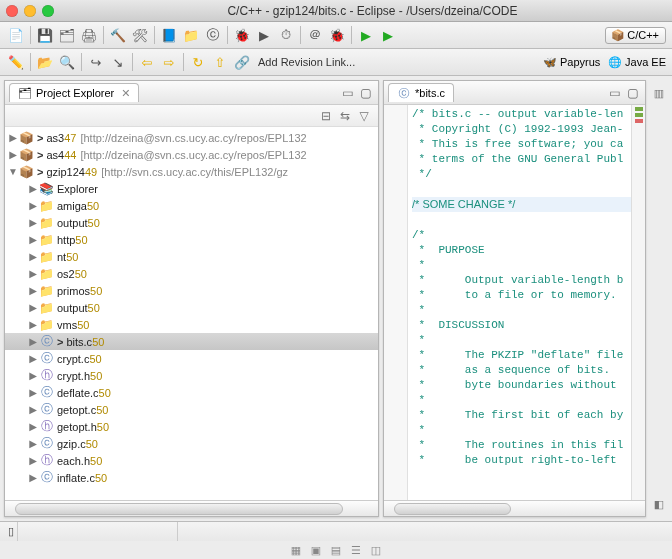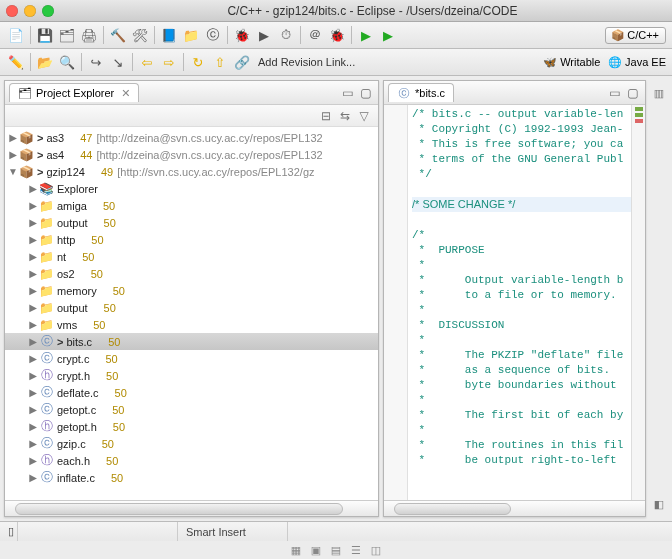--- a/index.html
+++ b/index.html
@@ -23,21 +23,21 @@
 .tab .ico { width: 14px; height: 14px; display: inline-flex; align-items: center; justify-content: center; }
 .tabctrl { margin-left: auto; display: flex; gap: 2px; }
 .tabctrl .tb { width: 16px; height: 16px; display:flex;align-items:center;justify-content:center; color:#666; font-size:12px;}
 .smallbar { height: 22px; background: linear-gradient(#fafafa,#ececec); border-bottom: 1px solid #ddd; display: flex; align-items: center; justify-content: flex-end; gap: 3px; padding: 0 6px; }
 .smallbar .sb { width: 16px; height:16px; display:flex;align-items:center;justify-content:center; color:#777; font-size:12px;}
 .treearea { flex:1; overflow:auto; padding: 2px 0; }
 .node { display:flex; align-items:center; height:17px; padding-right:4px; white-space:nowrap; }
 .node .tw { width:12px; text-align:center; color:#7a7a7a; font-size:10px; }
 .node .ico { width:16px; height:16px; display:flex; align-items:center; justify-content:center; font-size:12px; }
 .node .txt { padding-left:2px; color:#222; }
-.node .rev { color:#b08a00; padding-left:16px; }
+.node .rev { color:#b08a00; padding-left:0; }
 .node .url { color:#888; padding-left:4px; }
 .node.sel { background: linear-gradient(#d7d7d7,#c6c6c6); }
 .node.d0{padding-left:2px}.node.d1{padding-left:22px}
 .folder{color:#d99a2b}.cfile{color:#6e8fbd}.hfile{color:#8f7ac1}
 .node .dirty { color:#333; font-weight:bold; padding-right:3px;}
 .scrollbar-h { height:16px; background:linear-gradient(#fdfdfd,#e8e8e8); border-top:1px solid #ccc; position:relative;}
 .scrollbar-h .thumb { position:absolute; top:2px; left:10px; height:12px; width:88%; background:linear-gradient(#f2f2f2,#d1d1d1); border-radius:6px; border:1px solid #bbb;}
 .editor { flex:1; position:relative; display:flex; min-height:0;}
 .gutter { width:24px; background:#f7f7f7; border-right:1px solid #e0e0e0;}
 .code { flex:1; overflow:hidden; font-family:"Monaco","Courier New",monospace; font-size:11px; line-height:15px; padding:2px 0 2px 4px; white-space:pre; color:#1a8f7d;}
@@ -106,21 +106,21 @@
   <span class="tbtn" style="color:#e6b000">⇦</span>
   <span class="tbtn" style="color:#e6b000">⇨</span>
   <span class="tsep"></span>
   <span class="tbtn" style="color:#e6b000">↻</span>
   <span class="tbtn" style="color:#e6b000">⇧</span>
   <span class="tbtn" style="color:#e6b000">🔗</span>
   <span class="lbl">Add Revision Link...</span>
   <div style="margin-left:auto;display:flex;align-items:center;gap:8px">
     <span style="display:flex;align-items:center;gap:3px">
       <span>🦋</span>
-      <span>Writable</span>
+      <span>Papyrus</span>
     </span>
     <span style="display:flex;align-items:center;gap:3px">
       <span>🌐</span>
       <span>Java EE</span>
     </span>
   </div>
 </div>
 
 <div class="mainarea">
 
@@ -154,21 +154,21 @@
           <span class="ico">📦</span>
           <span class="txt"><span class="dirty">&gt;</span>as4</span>
           <span class="rev">44</span>
           <span class="url">[http://dzeina@svn.cs.ucy.ac.cy/repos/EPL132</span>
         </div>
         <div class="node d0">
           <span class="tw">▼</span>
           <span class="ico">📦</span>
           <span class="txt"><span class="dirty">&gt;</span>gzip124</span>
           <span class="rev">49</span>
-          <span class="url">[http://svn.cs.ucy.ac.cy/repos/EPL132/gz</span>
+          <span class="url">[http://svn.cs.ucy.ac.cy/this/EPL132/gz</span>
         </div>
         <div class="node d1">
           <span class="tw">▶</span>
           <span class="ico folder">📚</span>
           <span class="txt">Explorer</span>
           <span class="rev"></span>
         </div>
         <div class="node d1">
           <span class="tw">▶</span>
           <span class="ico folder">📁</span>
@@ -195,21 +195,21 @@
         </div>
         <div class="node d1">
           <span class="tw">▶</span>
           <span class="ico folder">📁</span>
           <span class="txt">os2</span>
           <span class="rev">50</span>
         </div>
         <div class="node d1">
           <span class="tw">▶</span>
           <span class="ico folder">📁</span>
-          <span class="txt">memory</span>
+          <span class="txt">primos</span>
           <span class="rev">50</span>
         </div>
         <div class="node d1">
           <span class="tw">▶</span>
           <span class="ico folder">📁</span>
           <span class="txt">output</span>
           <span class="rev">50</span>
         </div>
         <div class="node d1">
           <span class="tw">▶</span>
@@ -328,21 +328,20 @@
   <div class="rightgut">
     <span class="g">▥</span>
     <span class="g">◧</span>
   </div>
 </div>
 
 <div class="statusbar">
   <div class="row1">
     <div class="cell" style="width:18px">▯</div>
     <div class="cell" style="width:160px"></div>
-    <div class="cell" style="width:110px">Smart Insert</div>
     <div class="cell" style="flex:1;border-right:none"></div>
   </div>
   <div class="row2">
     <span class="si">▦</span>
     <span class="si">▣</span>
     <span class="si">▤</span>
     <span class="si">☰</span>
     <span class="si">◫</span>
   </div>
 </div>

